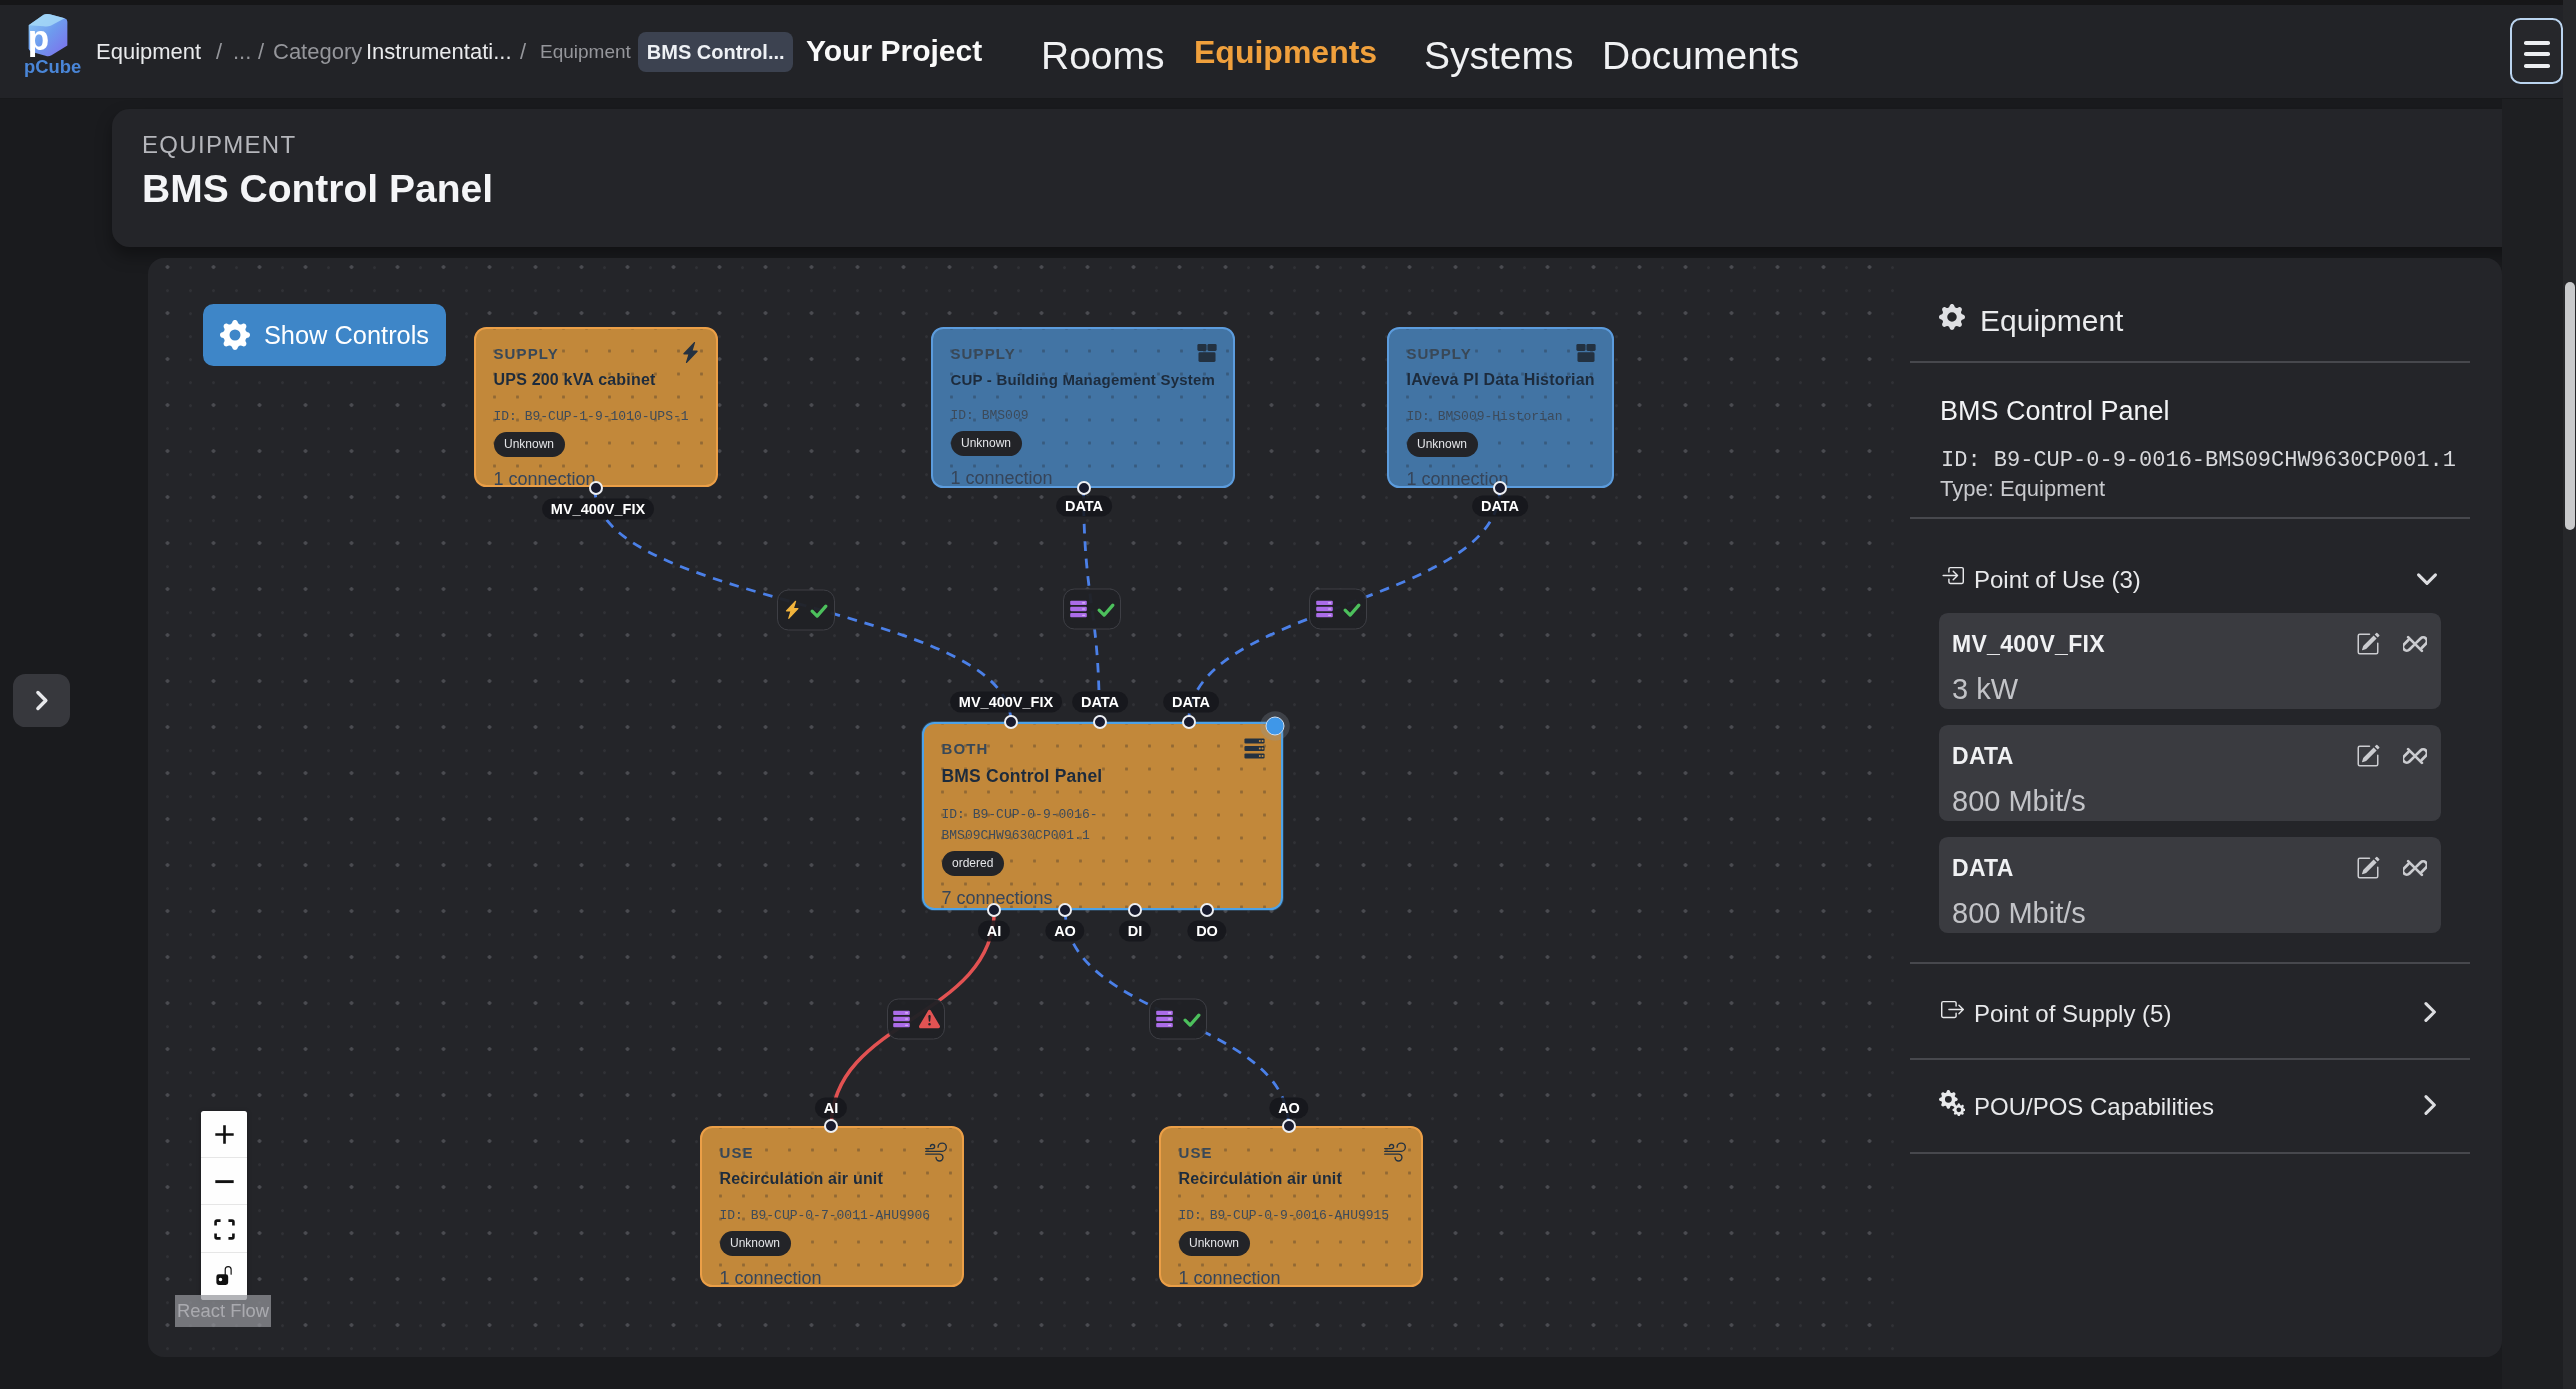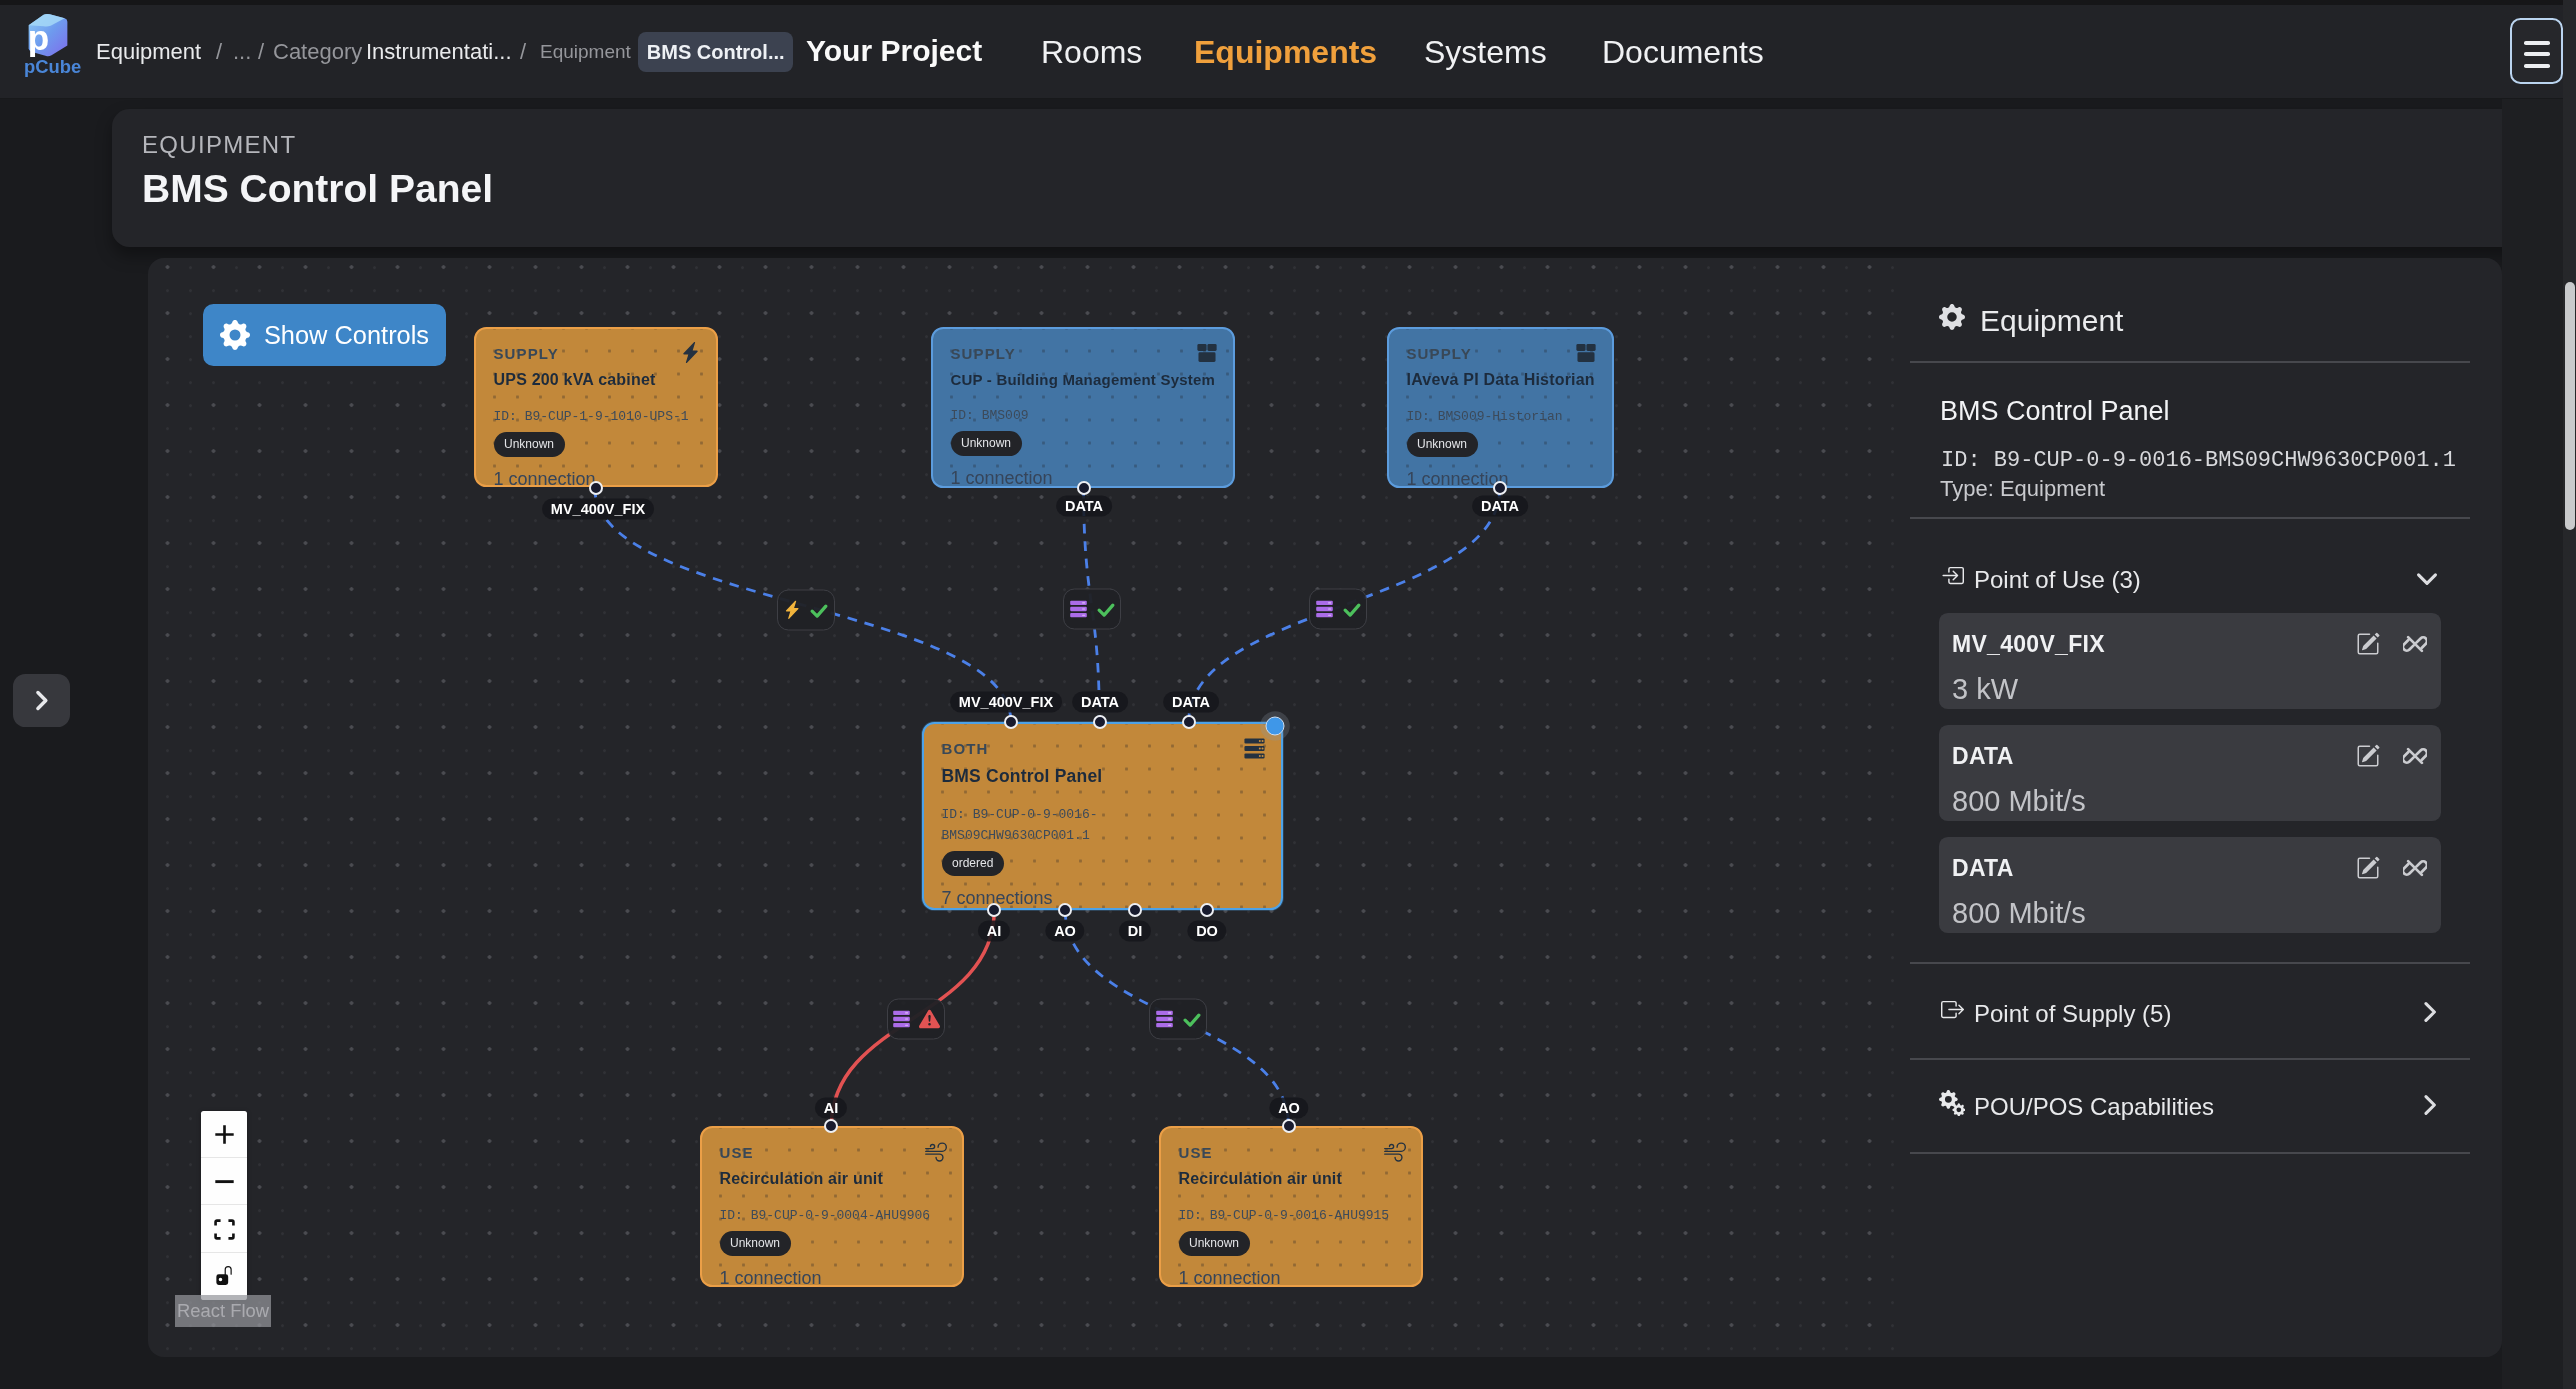--- a/index.html
+++ b/index.html
@@ -6,21 +6,21 @@
 html,body { width:2576px; height:1390px; overflow:hidden; }
 body { background:#1a1b1e; font-family:"Liberation Sans",sans-serif; position:relative; }
 .abs { position:absolute; }
 
 
 .topbar { position:absolute; left:0; top:0; width:2576px; height:99px; background:#222327; border-bottom:1.8px solid #18191b; }
 .bc-w { color:#e9eaec; font-size:22px; }
 .bc-g { color:#95969b; font-size:22px; }
 .chip { background:#3c4250; border-radius:8px; color:#eef1f5; font-weight:700; font-size:20px; height:40px; line-height:40px; padding:0 8.8px; }
 .proj { color:#fafafa; font-weight:700; font-size:30px; }
-.nav { color:#f0f1f3; font-size:32px; }
+.nav { color:#f0f1f3; font-size:39px; }
 .nav-act { color:#f0a03c; font-weight:700; font-size:32px; }
 .burger { position:absolute; left:2510px; top:17.5px; width:53px; height:66px; border:2.6px solid #bad4ef; border-radius:10.5px; background:#26272b; }
 .burger i { position:absolute; left:12.3px; width:26px; height:4.4px; border-radius:1.8px; background:#eceef1; }
 
 
 .headercard { position:absolute; left:112px; top:109px; width:2421px; height:138px; background:#242529; border-radius:17.5px; box-shadow:0 8.8px 16px rgba(0,0,0,.35); }
 .hc-label { position:absolute; left:30px; top:22px; font-size:24px; letter-spacing:1.3px; color:#b5b6bb; }
 .hc-title { position:absolute; left:30px; top:58px; font-size:39px; font-weight:700; color:#f4f5f7; }
 
 
@@ -189,21 +189,21 @@
   <div><span class="npill">ordered</span></div>
   <div class="nconn">7 connections</div>
 </div>
 
 <div class="node n-or" style="left:552px;top:868px;width:264px;height:161px">
   <div class="ntype">USE</div>
   <svg class="nicon" width="22" height="22" viewBox="0 0 16 16">
         <path fill="#233140" d="M12.5 2A2.5 2.5 0 0 0 10 4.5a.5.5 0 0 1-1 0A3.5 3.5 0 1 1 12.5 8H.5a.5.5 0 0 1 0-1h12a2.5 2.5 0 0 0 0-5zm-7 1a1 1 0 0 0-1 1 .5.5 0 0 1-1 0 2 2 0 1 1 2 2h-5a.5.5 0 0 1 0-1h5a1 1 0 0 0 0-2zM0 9.5A.5.5 0 0 1 .5 9h10.042a3 3 0 1 1-3 3 .5.5 0 0 1 1 0 2 2 0 1 0 2-2H.5a.5.5 0 0 1-.5-.5z"></path>
       </svg>
   <div class="ntitle" style="font-size:16px">Recirculation air unit</div>
-  <div class="nid">ID: B9-CUP-0-9-0004-AHU9906</div>
+  <div class="nid">ID: B9-CUP-0-7-0011-AHU9906</div>
   <div><span class="npill">Unknown</span></div>
   <div class="nconn">1 connection</div>
 </div>
 
 <div class="node n-or" style="left:1011px;top:868px;width:264px;height:161px">
   <div class="ntype">USE</div>
   <svg class="nicon" width="22" height="22" viewBox="0 0 16 16">
         <path fill="#233140" d="M12.5 2A2.5 2.5 0 0 0 10 4.5a.5.5 0 0 1-1 0A3.5 3.5 0 1 1 12.5 8H.5a.5.5 0 0 1 0-1h12a2.5 2.5 0 0 0 0-5zm-7 1a1 1 0 0 0-1 1 .5.5 0 0 1-1 0 2 2 0 1 1 2 2h-5a.5.5 0 0 1 0-1h5a1 1 0 0 0 0-2zM0 9.5A.5.5 0 0 1 .5 9h10.042a3 3 0 1 1-3 3 .5.5 0 0 1 1 0 2 2 0 1 0 2-2H.5a.5.5 0 0 1-.5-.5z"></path>
       </svg>
   <div class="ntitle" style="font-size:16px">Recirculation air unit</div>

